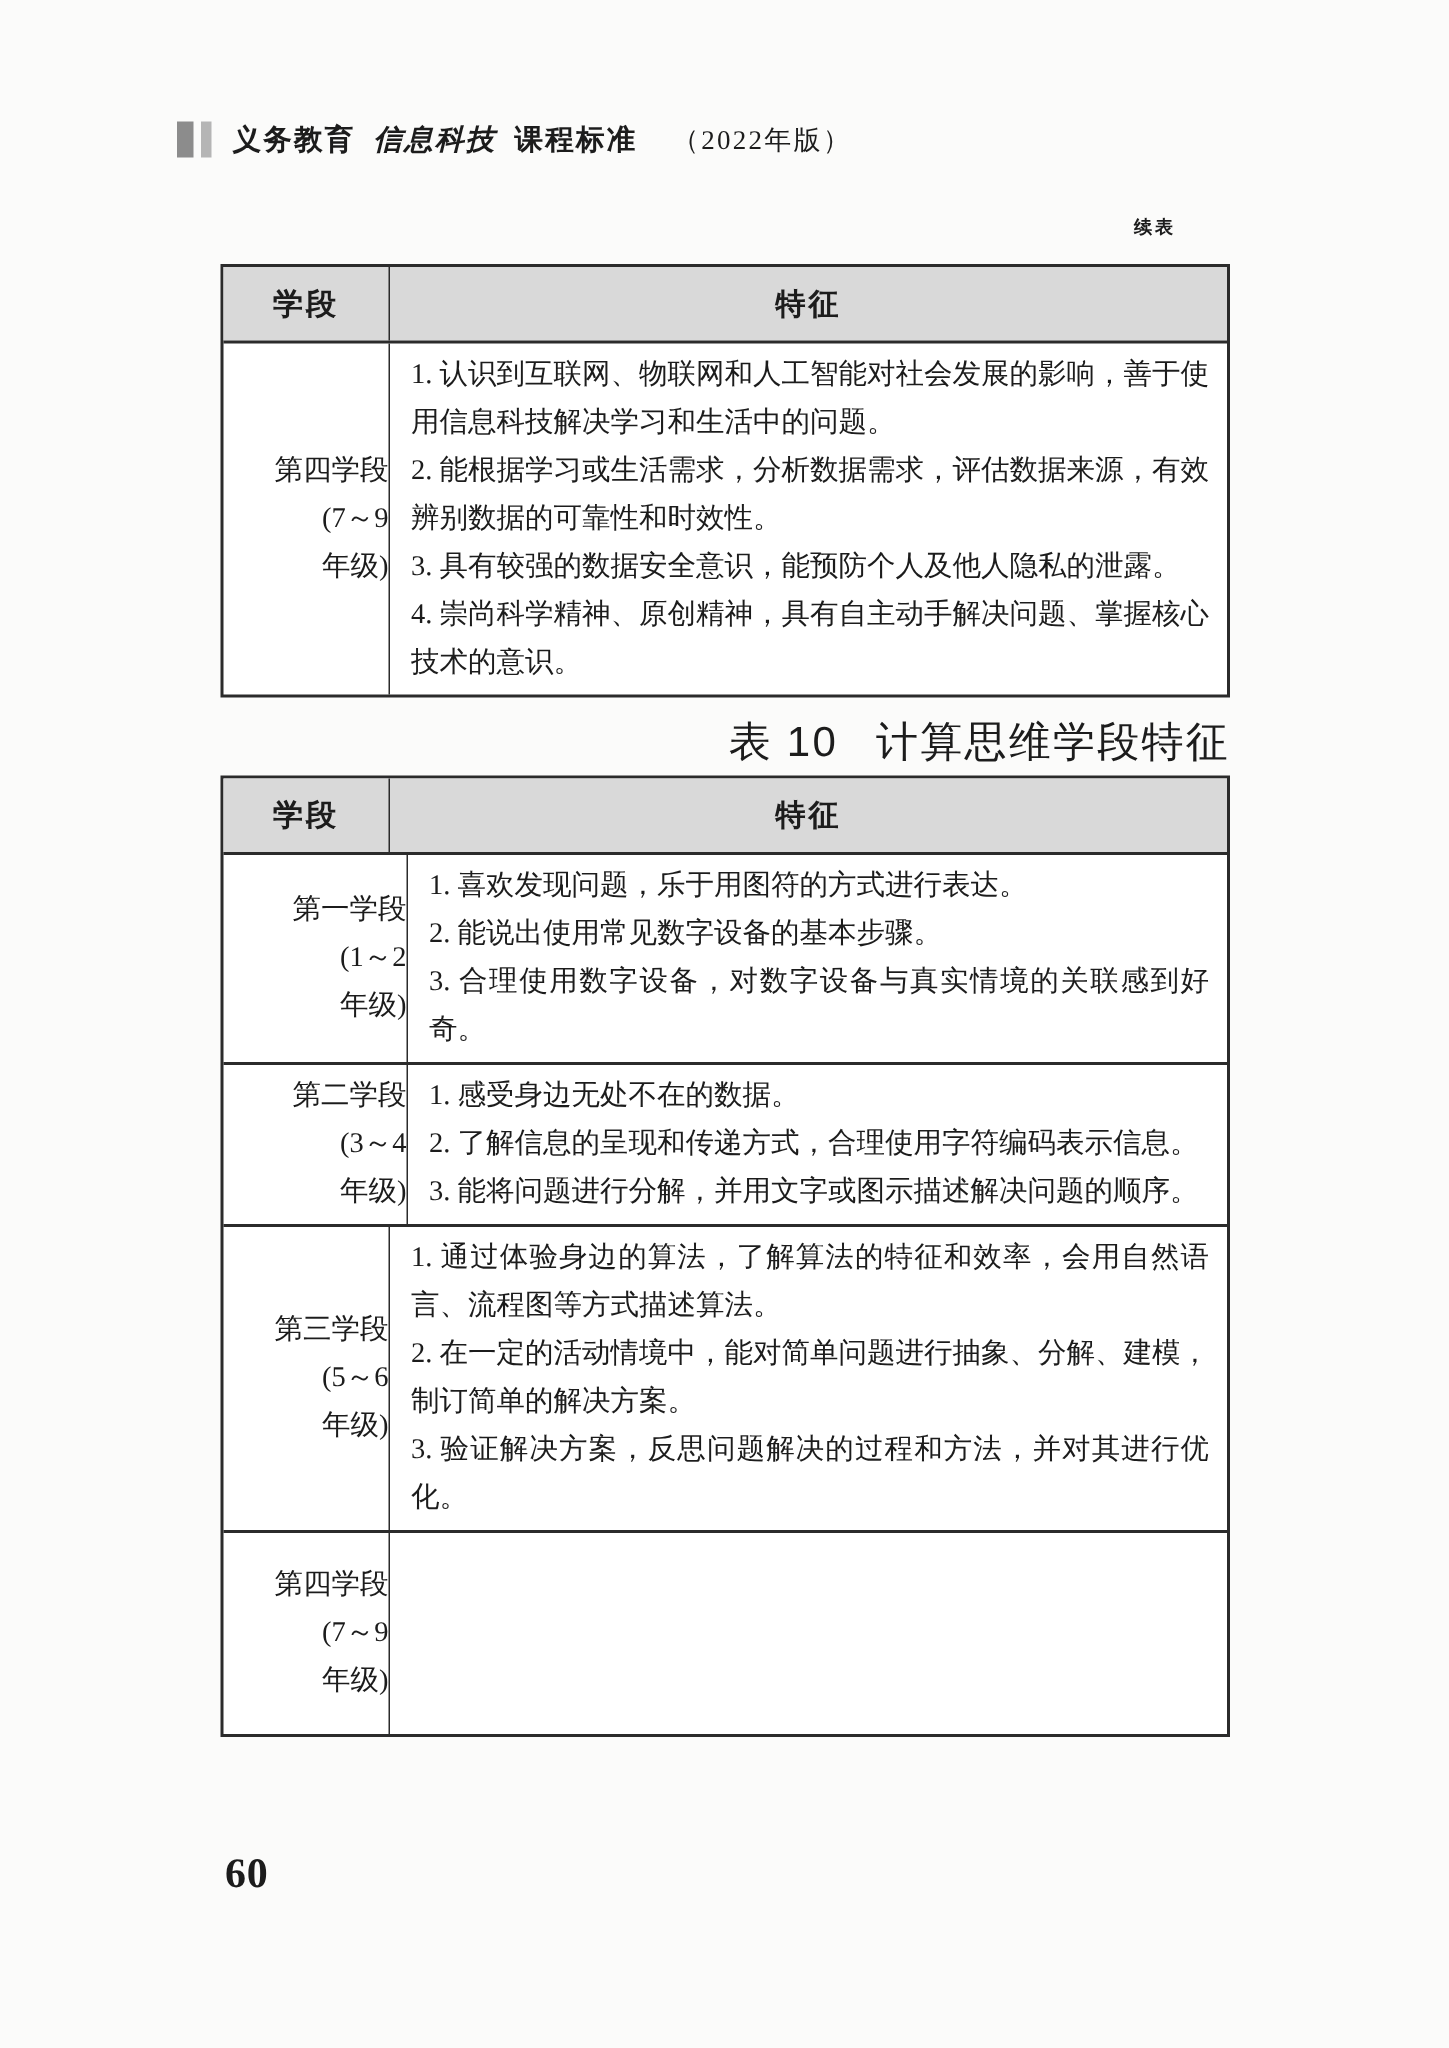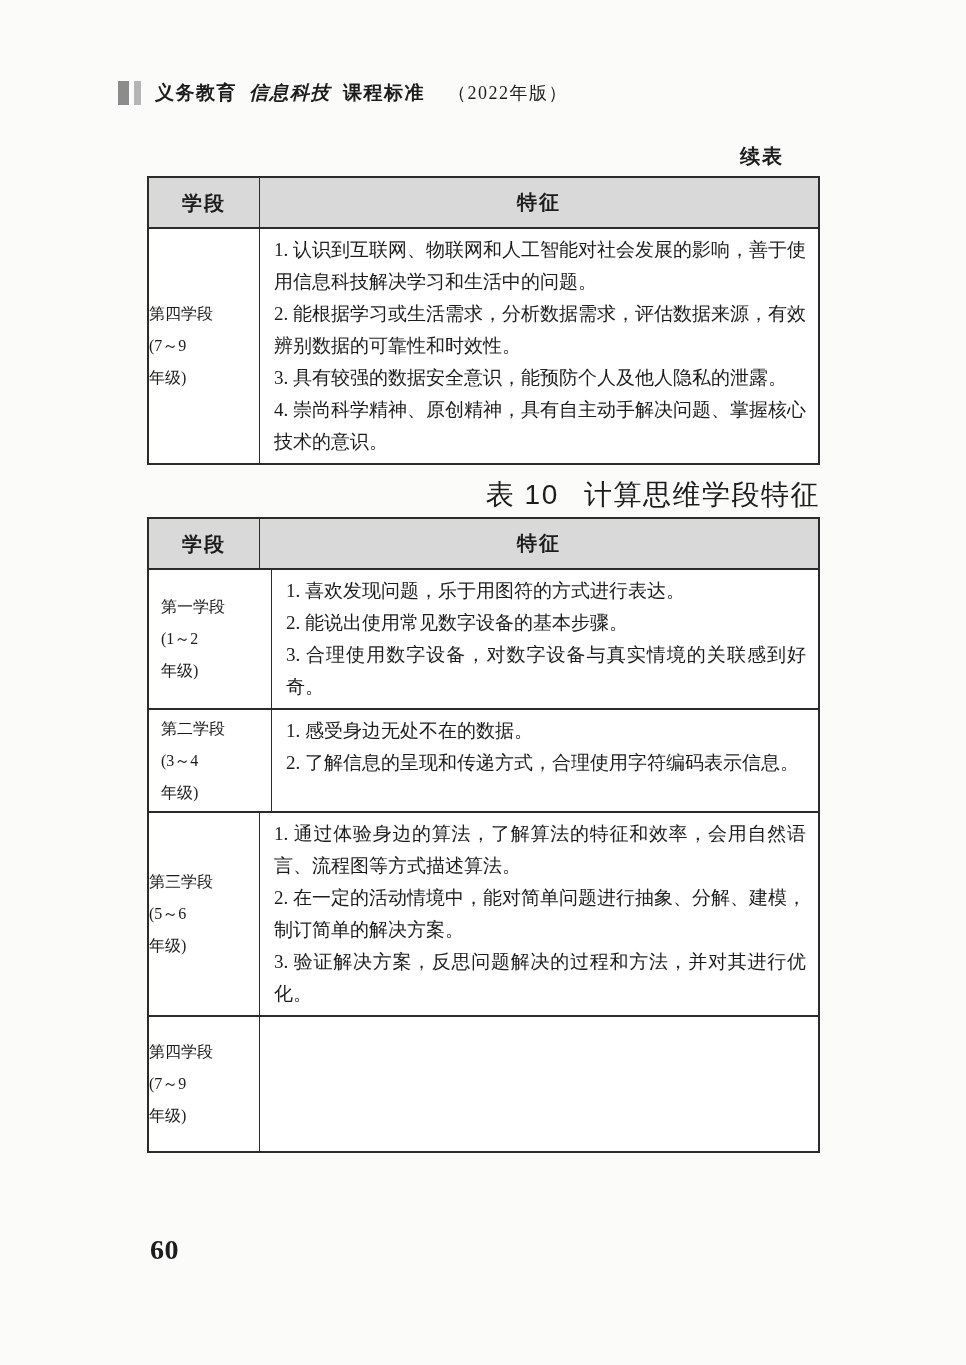--- a/index.html
+++ b/index.html
@@ -27,36 +27,36 @@
   }
   .hdr-subject { font-style: italic; margin: 0 12px; font-weight: bold; }
   .hdr-rest { margin-right: 23px; }
   .hdr-edition { font-weight: normal; font-family: "Liberation Serif", serif; font-size: 18px; }
 
   
   .continued-label {
     position: absolute; left: 147px; top: 143px; width: 673px;
     text-align: right; padding-right: 36px;
     font-family: "Liberation Sans", "DejaVu Sans", sans-serif;
-    font-weight: bold; font-size: 20px; letter-spacing: 2px;
+    font-weight: bold; font-size: 12px; letter-spacing: 2px;
   }
 
   
   .doc-table {
     position: absolute; left: 147px; width: 673px;
     border: 2px solid #2b2b2b; background: #fff;
   }
   .t-header { display: flex; background: #d9d9d9; }
   .t-row    { display: flex; border-top: 2px solid #2b2b2b; }
   .c-stage {
     width: 111px; flex: 0 0 111px;
     border-right: 1.5px solid #2b2b2b;
     display: flex; flex-direction: column;
-    justify-content: center; align-items: flex-start;
-    text-align: center; font-size: 16px; line-height: 32px;
+    justify-content: center; align-items: flex-end;
+    text-align: center; font-size: 19px; line-height: 32px;
   }
   .t-header .c-stage, .t-header .c-feature {
     font-family: "Liberation Sans", "DejaVu Sans", sans-serif;
     font-weight: bold; font-size: 20px; letter-spacing: 2px;
     height: 49px; display: flex; align-items: center; justify-content: center;
   }
   .c-feature { flex: 1 1 auto; }
   .t-row .c-feature {
     padding: 5px 12px 5px 14px;
     font-size: 19px; line-height: 32px;
@@ -150,20 +150,21 @@
 
   <div class="t-row t-row-2">
     <div class="c-stage">
       <div>第二学段</div>
       <div>(3～4</div>
       <div>年级)</div>
     </div>
     <div class="c-feature">
       <div class="feat">1. 感受身边无处不在的数据。</div>
       <div class="feat">2. 了解信息的呈现和传递方式，合理使用字符编码表示信息。</div>
+      <div class="feat">3. 能将问题进行分解，并用文字或图示描述解决问题的顺序。</div>
     </div>
   </div>
 
   <div class="t-row t-row-3">
     <div class="c-stage">
       <div>第三学段</div>
       <div>(5～6</div>
       <div>年级)</div>
     </div>
     <div class="c-feature">

